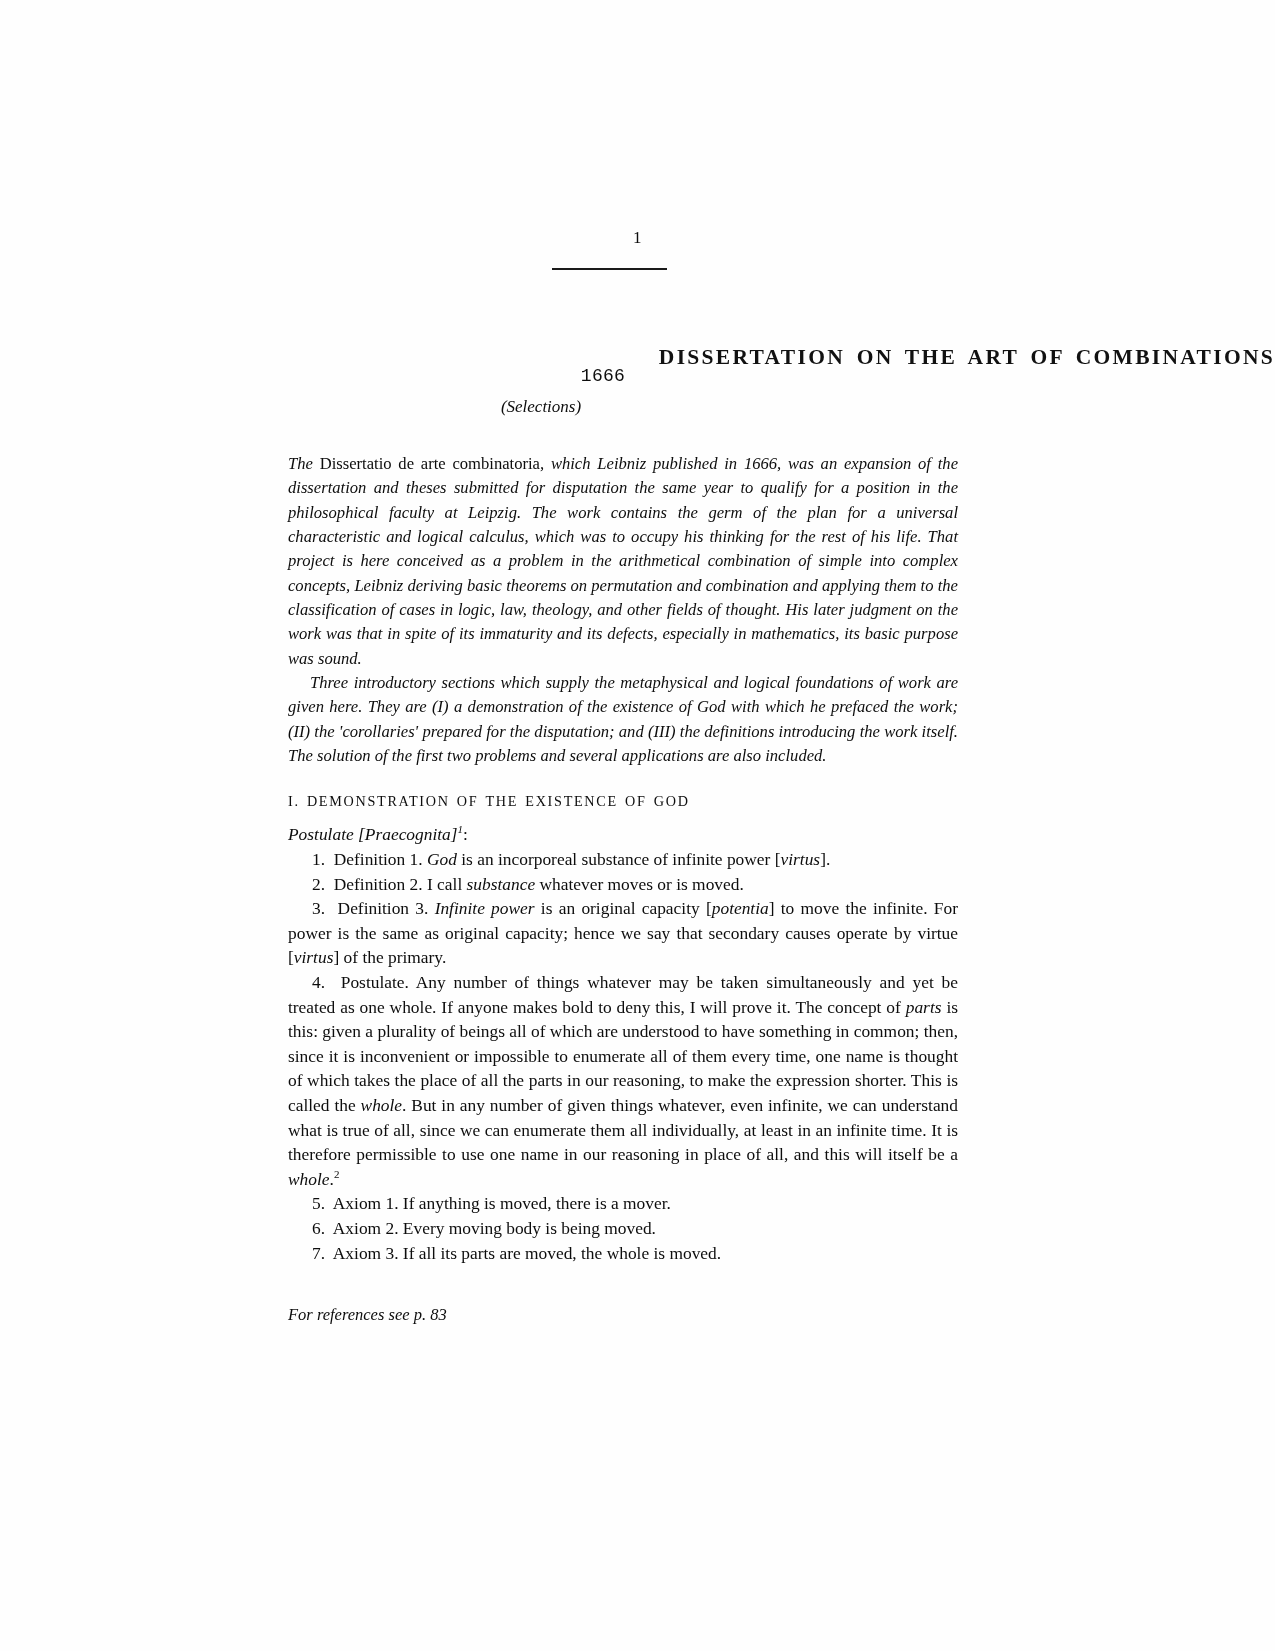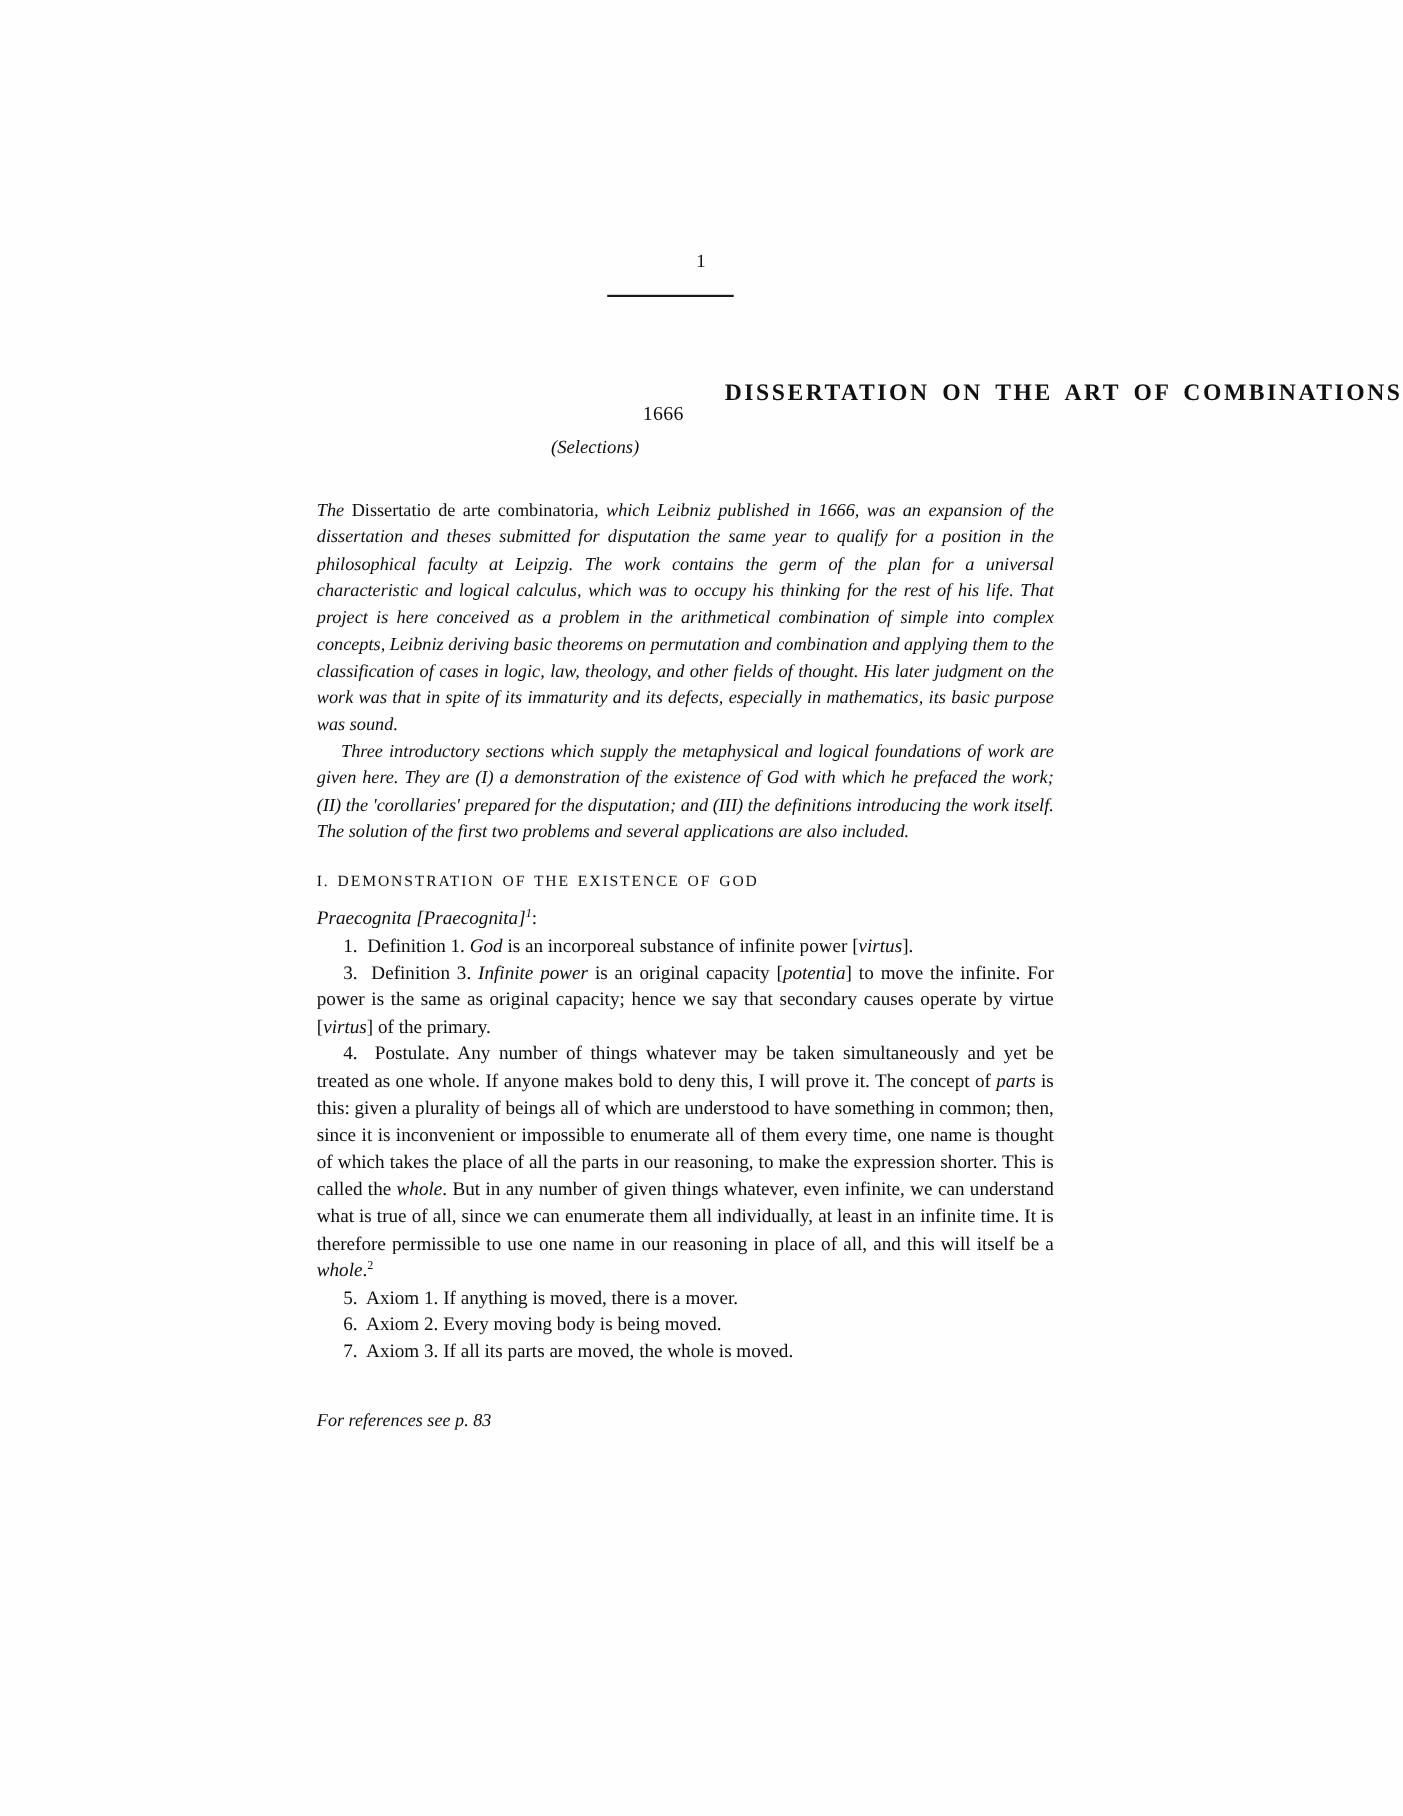--- a/index.html
+++ b/index.html
@@ -57,20 +57,21 @@
     color: #111;
   }
   .doc-year {
     position: absolute;
     left: 0;
     top: 366px;
     width: 1206px;
     text-align: center;
     font-size: 18px;
     letter-spacing: 0.3px;
+    font-family: Liberation Mono, monospace;
   }
   .doc-subtitle {
     position: absolute;
     left: 0;
     top: 397px;
     width: 1082px;
     text-align: center;
     font-size: 17px;
     font-style: italic;
   }
@@ -161,24 +162,25 @@
   <div class="column">
 
     <p class="intro"><span>The </span><span class="roman">Dissertatio de arte combinatoria</span><span>, which Leibniz published in 1666, was an expansion of the dissertation and theses submitted for disputation the same year to qualify for a position in the philosophical faculty at Leipzig. The work contains the germ of the plan for a universal characteristic and logical calculus, which was to occupy his thinking for the rest of his life. That project is here conceived as a problem in the arithmetical combination of simple into complex concepts, Leibniz deriving basic theorems on permutation and combination and applying them to the classification of cases in logic, law, theology, and other fields of thought. His later judgment on the work was that in spite of its immaturity and its defects, especially in mathematics, its basic purpose was sound.</span></p>
 
     <p class="intro">Three introductory sections which supply the metaphysical and logical foundations of work are given here. They are (I) a demonstration of the existence of God with which he prefaced the work; (II) the 'corollaries' prepared for the disputation; and (III) the definitions introducing the work itself. The solution of the first two problems and several applications are also included.</p>
 
     <div class="sec-heading">I. DEMONSTRATION OF THE EXISTENCE OF GOD</div>
 
     <div class="body-text">
 
-      <p class="lead"><span>Praecognita</span> <span>[Praecognita]</span><sup>1</sup><span class="roman">:</span></p>
+      <p class="lead"><span>Postulate</span> <span>[Praecognita]</span><sup>1</sup><span class="roman">:</span></p>
 
       <p class="item"><span>1.</span>&nbsp; <span>Definition 1. </span><i>God</i><span> is an incorporeal substance of infinite power [</span><i>virtus</i><span>].</span></p>
 
+      <p class="item"><span>2.</span>&nbsp; <span>Definition 2. I call </span><i>substance</i><span> whatever moves or is moved.</span></p>
 
       <p class="item"><span>3.</span>&nbsp; <span>Definition 3. </span><i>Infinite power</i><span> is an original capacity [</span><i>potentia</i><span>] to move the infinite. For power is the same as original capacity; hence we say that secondary causes operate by virtue [</span><i>virtus</i><span>] of the primary.</span></p>
 
       <p class="item"><span>4.</span>&nbsp; <span>Postulate. Any number of things whatever may be taken simultaneously and yet be treated as one whole. If anyone makes bold to deny this, I will prove it. The concept of </span><i>parts</i><span> is this: given a plurality of beings all of which are understood to have something in common; then, since it is inconvenient or impossible to enumerate all of them every time, one name is thought of which takes the place of all the parts in our reasoning, to make the expression shorter. This is called the </span><i>whole</i><span>. But in any number of given things whatever, even infinite, we can understand what is true of all, since we can enumerate them all individually, at least in an infinite time. It is therefore permissible to use one name in our reasoning in place of all, and this will itself be a </span><i>whole</i><span>.</span><sup>2</sup></p>
 
       <p class="item-tight"><span>5.</span>&nbsp; <span>Axiom 1. If anything is moved, there is a mover.</span></p>
 
       <p class="item-tight"><span>6.</span>&nbsp; <span>Axiom 2. Every moving body is being moved.</span></p>
 
       <p class="item-tight"><span>7.</span>&nbsp; <span>Axiom 3. If all its parts are moved, the whole is moved.</span></p>

